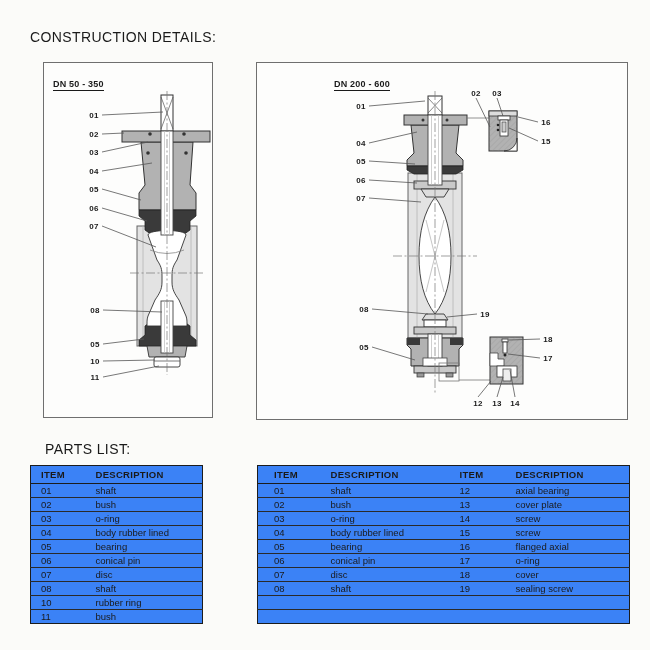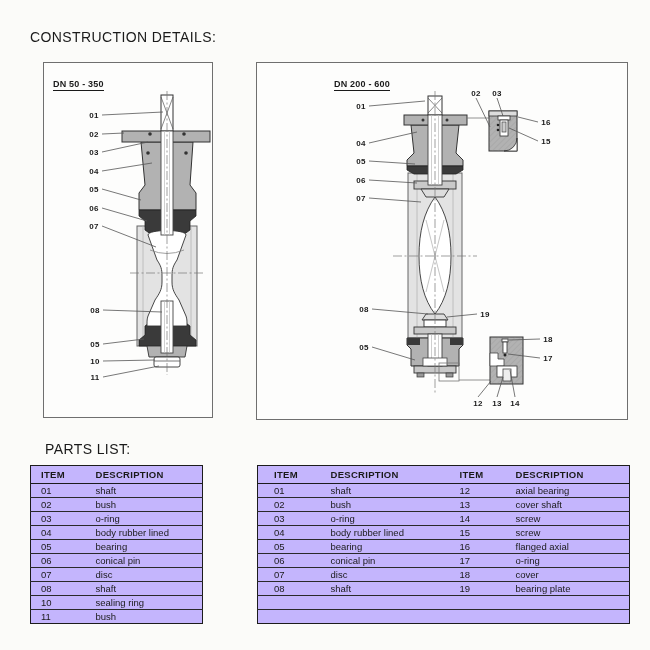--- a/index.html
+++ b/index.html
@@ -27,21 +27,21 @@
   }
   #box-left .caption{left:9px;top:16px;}
   #box-right .caption{left:77px;top:16px;}
   .label-layer{position:absolute;left:0;top:0;right:0;bottom:0;pointer-events:none;}
   .part-label{
     position:absolute;transform:translate(-50%,-50%);
     font-size:8px;font-weight:700;letter-spacing:.2px;white-space:nowrap;
   }
   .parts-table{
     position:absolute;border-collapse:collapse;table-layout:fixed;
-    font-size:9.5px;background:#c4b5fd;
+    font-size:9.5px;background:#3b82f6;
     border:1.5px solid #1c1c1c;
   }
   #table-left{left:30px;top:465px;width:173px;}
   #table-right{left:257px;top:465px;width:373px;}
   .parts-table th{
     text-align:left;font-size:9.5px;font-weight:700;letter-spacing:.3px;
     height:17px;border-bottom:1.5px solid #1c1c1c;padding:0;
   }
   .parts-table td{
     height:13px;border-bottom:1px solid #2a2a2a;padding:0;
@@ -306,21 +306,21 @@
       <tr>
         <td class="c1">07</td>
         <td class="c2">disc</td>
       </tr>
       <tr>
         <td class="c1">08</td>
         <td class="c2">shaft</td>
       </tr>
       <tr>
         <td class="c1">10</td>
-        <td class="c2">sealing ring</td>
+        <td class="c2">rubber ring</td>
       </tr>
       <tr>
         <td class="c1">11</td>
         <td class="c2">bush</td>
       </tr>
     </tbody>
 </table>
 
 <table class="parts-table" id="table-right">
   <colgroup>
@@ -341,21 +341,21 @@
       <tr>
         <td class="c1">01</td>
         <td class="c2">shaft</td>
         <td class="c3">12</td>
         <td class="c4">axial bearing</td>
       </tr>
       <tr>
         <td class="c1">02</td>
         <td class="c2">bush</td>
         <td class="c3">13</td>
-        <td class="c4">cover shaft</td>
+        <td class="c4">cover plate</td>
       </tr>
       <tr>
         <td class="c1">03</td>
         <td class="c2">o-ring</td>
         <td class="c3">14</td>
         <td class="c4">screw</td>
       </tr>
       <tr>
         <td class="c1">04</td>
         <td class="c2">body rubber lined</td>
@@ -377,21 +377,21 @@
       <tr>
         <td class="c1">07</td>
         <td class="c2">disc</td>
         <td class="c3">18</td>
         <td class="c4">cover</td>
       </tr>
       <tr>
         <td class="c1">08</td>
         <td class="c2">shaft</td>
         <td class="c3">19</td>
-        <td class="c4">bearing plate</td>
+        <td class="c4">sealing screw</td>
       </tr>
       <tr>
         <td colspan="4"></td>
       </tr>
       <tr>
         <td colspan="4"></td>
       </tr>
     </tbody>
 </table>
 

